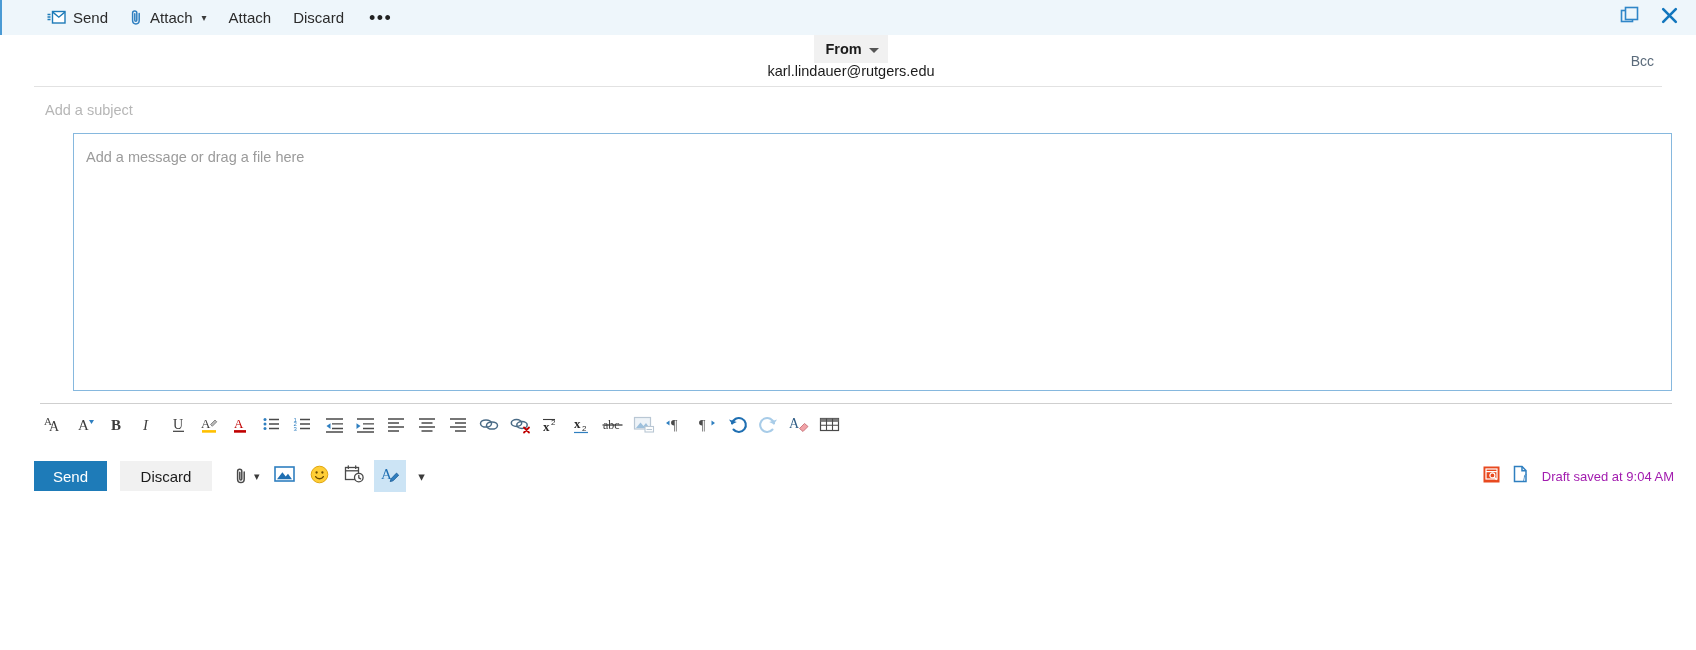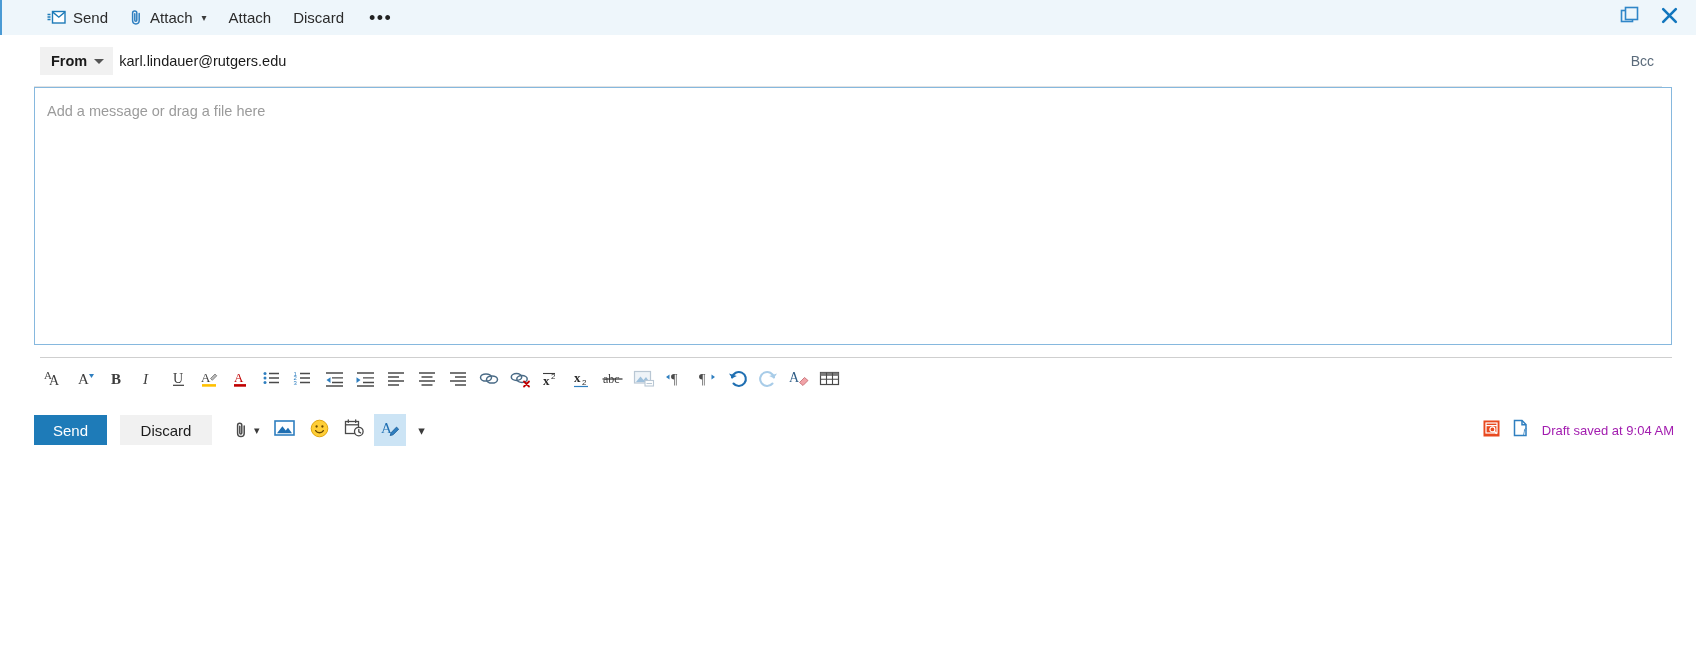--- a/index.html
+++ b/index.html
@@ -45,21 +45,21 @@
 
   
   .fields { padding: 0 34px 0 34px; }
   .row {
     position: relative;
     display: flex;
     align-items: center;
     height: 50px;
     border-bottom: 1px solid #e2e2e2;
   }
-  .row.from { height: 52px; }
+  .row.from { height: 52px; flex-direction: column; }
   .pill {
     background: #f1f1f1;
     color: #1b1b1b;
     font-size: 14.5px;
     height: 28px;
     min-width: 60px;
     padding: 0 13px;
     display: flex;
     align-items: center;
     justify-content: center;
@@ -90,21 +90,21 @@
   }
 
   .subject-row {
     display: flex; align-items: center;
     height: 46px;
     padding-left: 11px;
   }
   .subject-ph { font-size: 14.5px; color: #b6b6b6; }
 
   
-  .bodywrap { padding: 0 24px 12px 34px; }
+  .bodywrap { padding: 0 24px 12px 34px; margin-left: 39px; }
   .bodybox {
     border: 1px solid #86b8de;
     height: 258px;
     padding: 14px 12px;
   }
   .body-ph { font-size: 14.5px; color: #9b9b9b; }
 
   
   .fmtbar {
     margin: 0 24px 0 40px;
@@ -235,20 +235,23 @@
     <div class="pill from-pill">
       <span>From</span>
       <span class="caret"></span>
     </div>
     <div class="fromaddr">karl.lindauer@rutgers.edu</div>
     <div class="bcc-link">Bcc</div>
   </div>
 
 
 
+  <div class="subject-row">
+    <span class="subject-ph">Add a subject</span>
+  </div>
 </div>
 
 <div class="bodywrap">
   <div class="bodybox">
     <span class="body-ph">Add a message or drag a file here</span>
   </div>
 </div>
 
 <div class="fmtbar">
 

